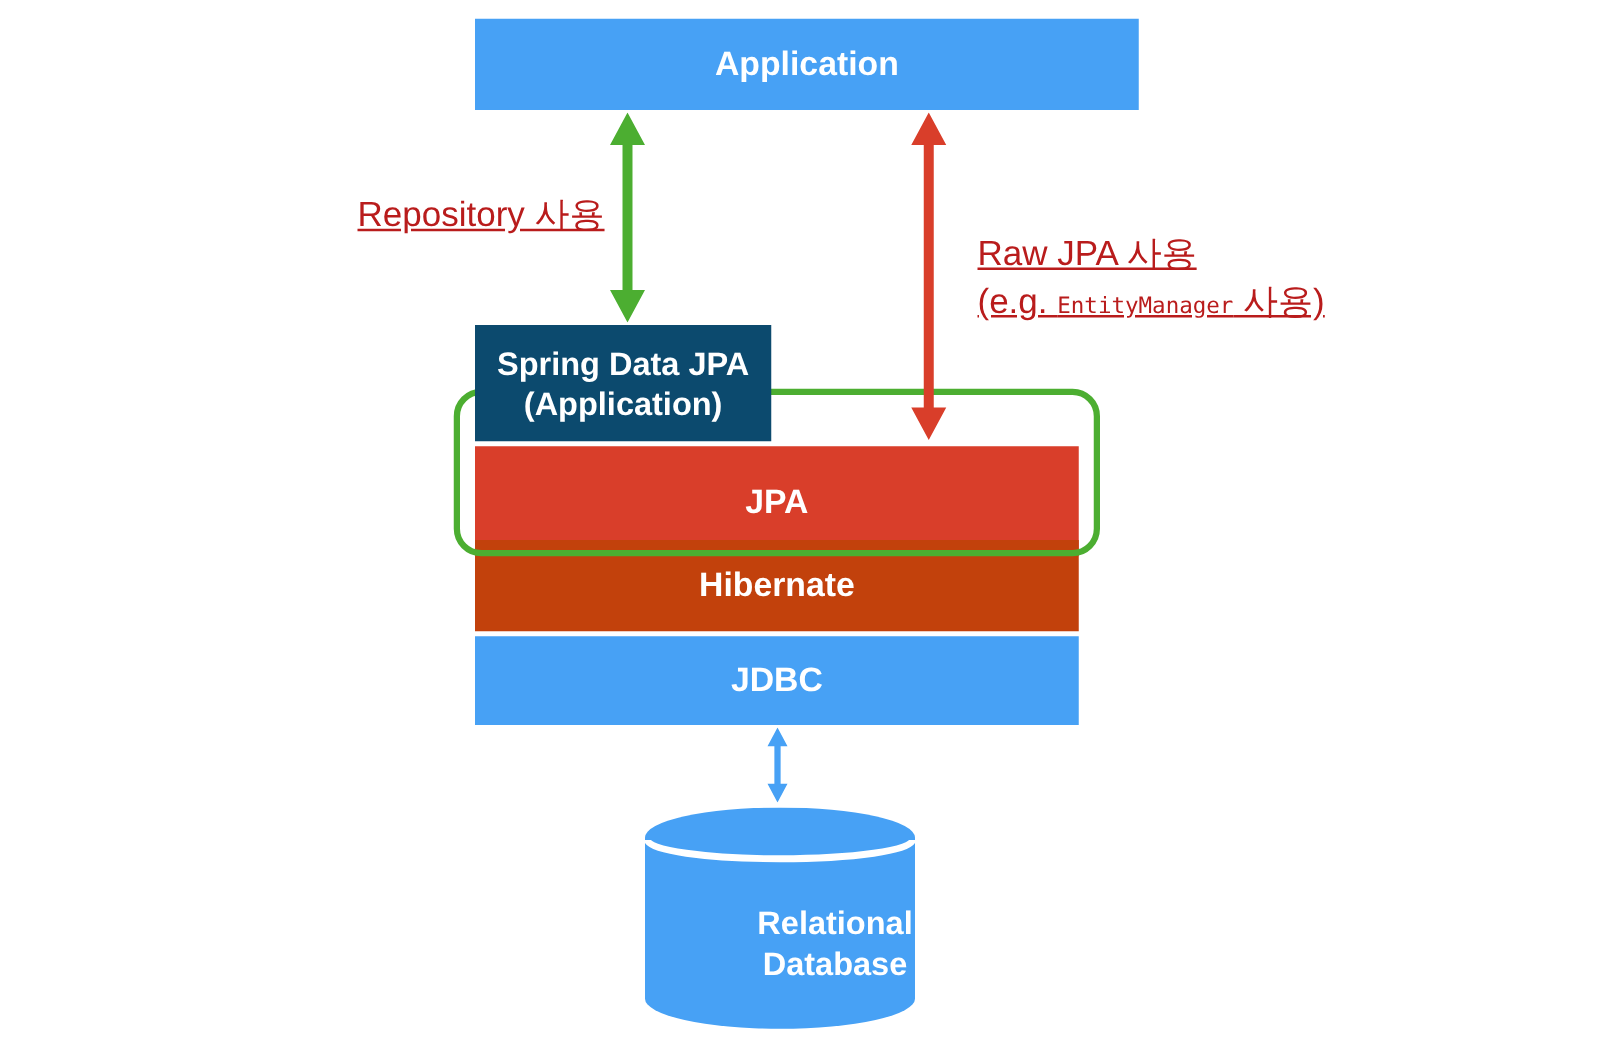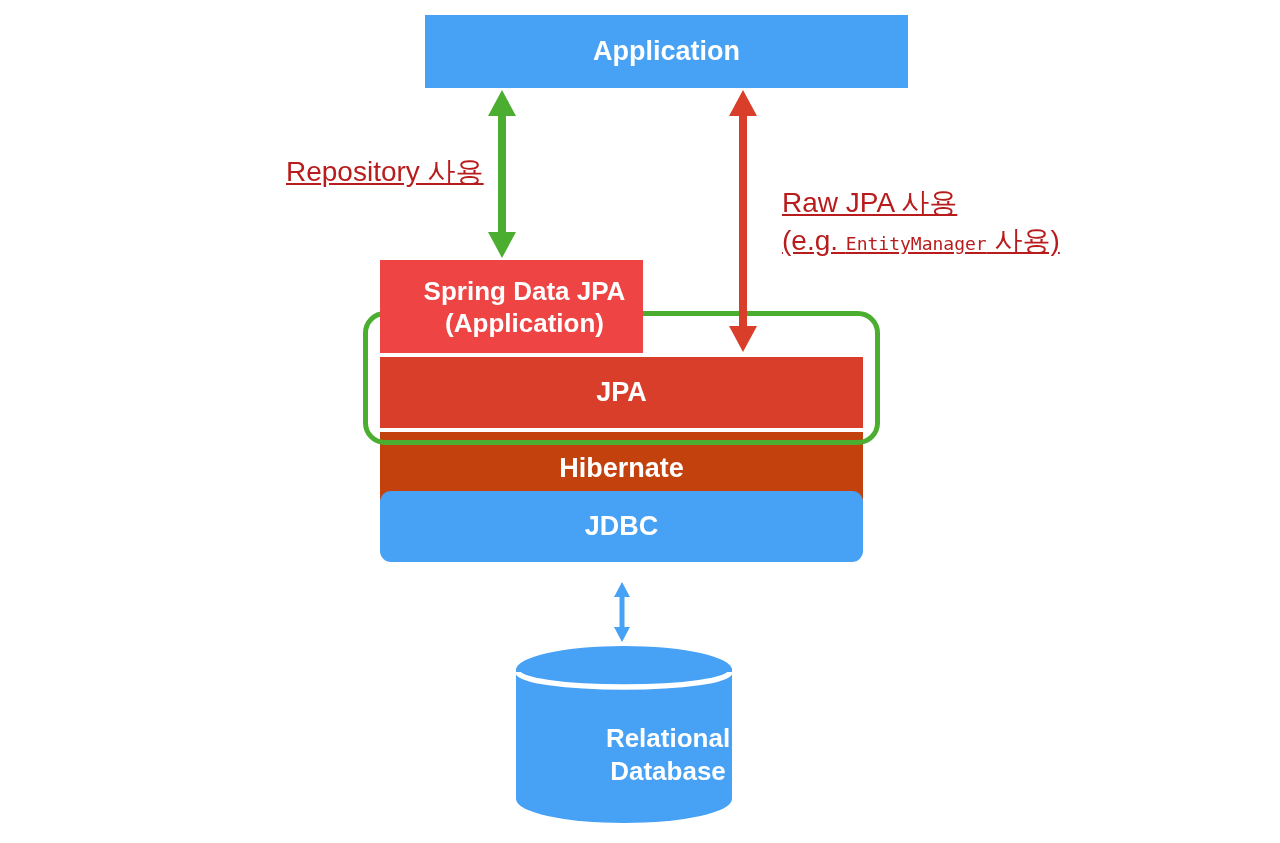--- a/index.html
+++ b/index.html
@@ -23,21 +23,21 @@
     color: #ffffff;
     font-weight: 700;
     font-size: 27px;
     text-align: center;
     z-index: 1;
   }
   .box.stack-col {
     flex-direction: column;
   }
   .bg-blue  { background: #47A1F5; }
-  .bg-green { background: #ef4444; padding-left: 26px; }
+  .bg-green { background: #0c4a6e; }
   .bg-red   { background: #D93E2A; }
   .bg-gold  { background: #c2410c; }
   .outline-frame {
     position: absolute;
     left: 363px;
     top: 311px;
     width: 517px;
     height: 134px;
     border: 5px solid #4CAE31;
     border-radius: 22px;
@@ -90,21 +90,21 @@
     line-height: 33px;
     z-index: 2;
     padding-left: 44px;
   }
 </style>
 </head>
 <body>
 
 <div class="canvas">
 
-  <div class="box bg-blue" style="left:380px; top:15px; width:483px; height:73px;margin-left:45px;">
+  <div class="box bg-blue" style="left:380px; top:15px; width:531px; height:73px;">
     <span>Application</span>
   </div>
 
   <svg class="arrow-svg" style="left:487px; top:90px;" width="30" height="168" viewBox="0 0 30 168">
     <polygon points="15,0 29,26 19,26 19,142 29,142 15,168 1,142 11,142 11,26 1,26" fill="#4CAE31"></polygon>
   </svg>
 
   <div class="annotation" style="left:286px; top:157px;">Repository 사용</div>
 
   <svg class="arrow-svg" style="left:728px; top:90px;" width="30" height="262" viewBox="0 0 30 262">
@@ -116,29 +116,29 @@
     <div><span>(e.g. </span><span class="mono">EntityManager</span><span> 사용)</span></div>
   </div>
 
   <div class="outline-frame"></div>
 
   <div class="box bg-green spring-box stack-col">
     <span>Spring Data JPA</span>
     <span>(Application)</span>
   </div>
 
-  <div class="box bg-red" style="left:380px; top:357px; width:483px; height:71px;">
+  <div class="box bg-red" style="left:380px; top:357px; width:483px; height:88px;">
     <span>JPA</span>
   </div>
 
   <div class="box bg-gold" style="left:380px; top:432px; width:483px; height:73px;">
     <span>Hibernate</span>
   </div>
 
-  <div class="box bg-blue" style="left:380px; top:491px; width:483px; height:71px;border-radius:11px;">
+  <div class="box bg-blue" style="left:380px; top:509px; width:483px; height:71px;">
     <span>JDBC</span>
   </div>
 
   <svg class="arrow-svg" style="left:612px; top:582px;" width="20" height="60" viewBox="0 0 20 60">
     <polygon points="10,0 18,15 12.5,15 12.5,45 18,45 10,60 2,45 7.5,45 7.5,15 2,15" fill="#47A1F5"></polygon>
   </svg>
 
   <svg class="cylinder-svg" width="216" height="180" viewBox="0 0 216 180">
     <path d="M 0 24 A 108 24 0 0 1 216 24 L 216 153 A 108 24 0 0 1 0 153 Z" fill="#47A1F5"></path>
     <path d="M 2 26 A 106 15 0 0 0 214 26" fill="none" stroke="#ffffff" stroke-width="5.5"></path>

